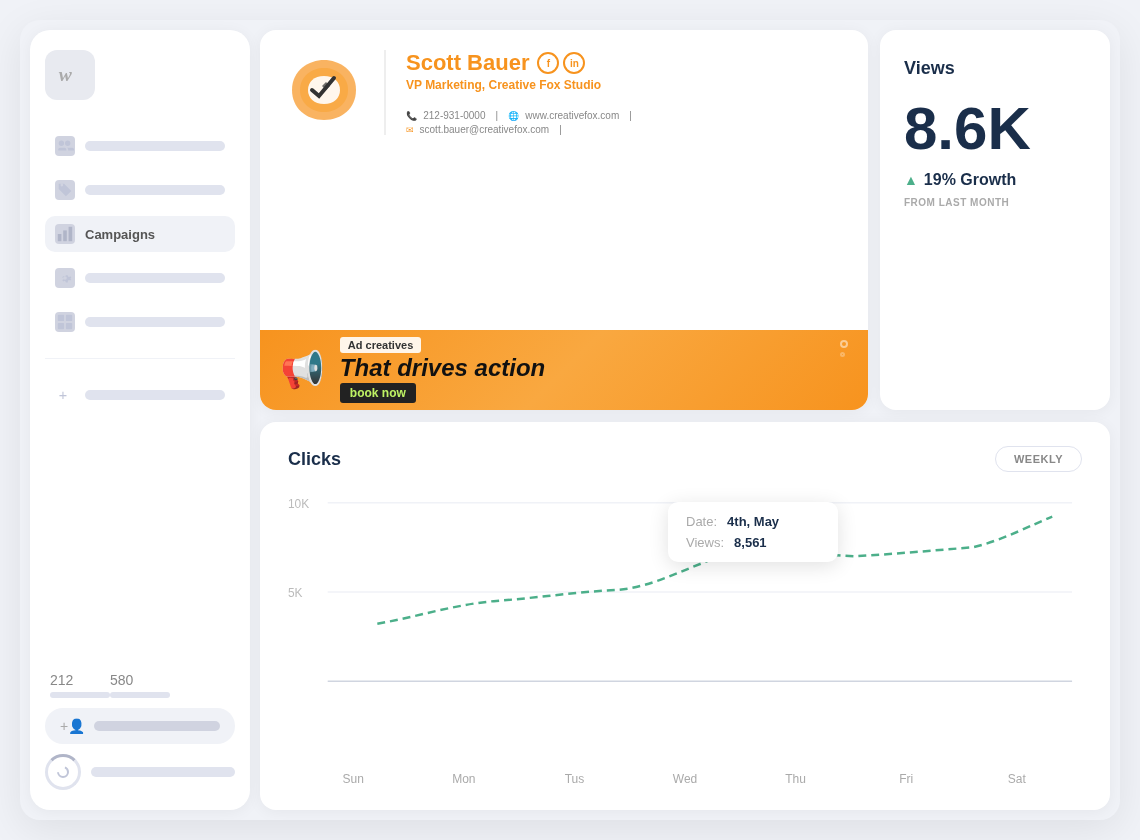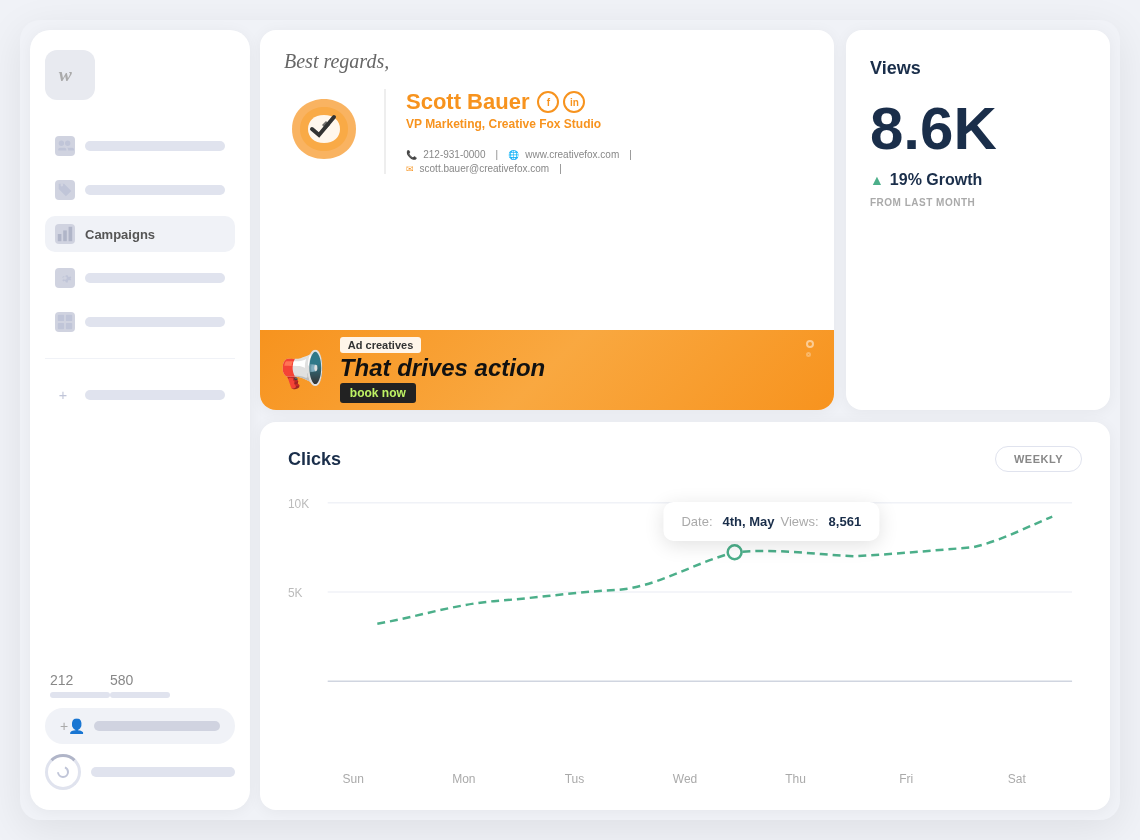--- a/index.html
+++ b/index.html
@@ -289,21 +289,21 @@
       font-size: 12px;
       font-weight: 700;
       padding: 3px 10px;
       border-radius: 3px;
       display: inline-block;
       width: fit-content;
     }
 
     
     .views-card {
-      width: 264px;
+      width: 230px;
       background: #fff;
       border-radius: 16px;
       padding: 28px 24px;
       box-shadow: 0 2px 15px rgba(0,0,0,0.05);
       display: flex;
       flex-direction: column;
       flex-shrink: 0;
     }
     .views-title {
       font-size: 18px;
@@ -382,21 +382,21 @@
     .tooltip-box {
       position: absolute;
       top: 20px;
       left: 50%;
       transform: translateX(-10%);
       background: #fff;
       border-radius: 10px;
       box-shadow: 0 4px 20px rgba(0,0,0,0.12);
       padding: 12px 18px;
       display: flex;
-      flex-direction: row;
+      flex-direction: column;
       gap: 6px;
       min-width: 170px;
     }
     .tooltip-row {
       display: flex;
       gap: 10px;
       font-size: 13px;
     }
     .tooltip-label {
       color: #aaa;
@@ -538,21 +538,20 @@
       </div>
     </div>
   </aside>
 
   <main class="main-content">
 
     <div class="top-row">
 
       <div class="email-card">
         <div class="email-card-top">
-          <div class="best-regards" style="font-family: Georgia, serif; font-style: italic; font-size: 20px; color: #666;">Best regards,</div>
           <div class="contact-row">
 
             <div class="contact-logo">
               <svg viewBox="0 0 80 80" width="80" height="80">
 
                 <circle cx="40" cy="40" r="38" fill="white"></circle>
 
                 <path d="M40 10 C55 10, 72 20, 72 40 C72 58, 58 70, 40 70 C22 70, 8 58, 8 40 C8 20, 25 10, 40 10" fill="#f7931e" opacity="0.7"></path>
                 <path d="M40 18 C52 18, 64 26, 64 40 C64 54, 52 62, 40 62 C28 62, 16 54, 16 40 C16 26, 28 18, 40 18" fill="#f9a840" opacity="0.8"></path>
                 <path d="M40 26 C50 26, 56 32, 56 40 C56 48, 50 54, 40 54 C30 54, 24 48, 24 40 C24 32, 30 26, 40 26" fill="white" opacity="0.9"></path>

